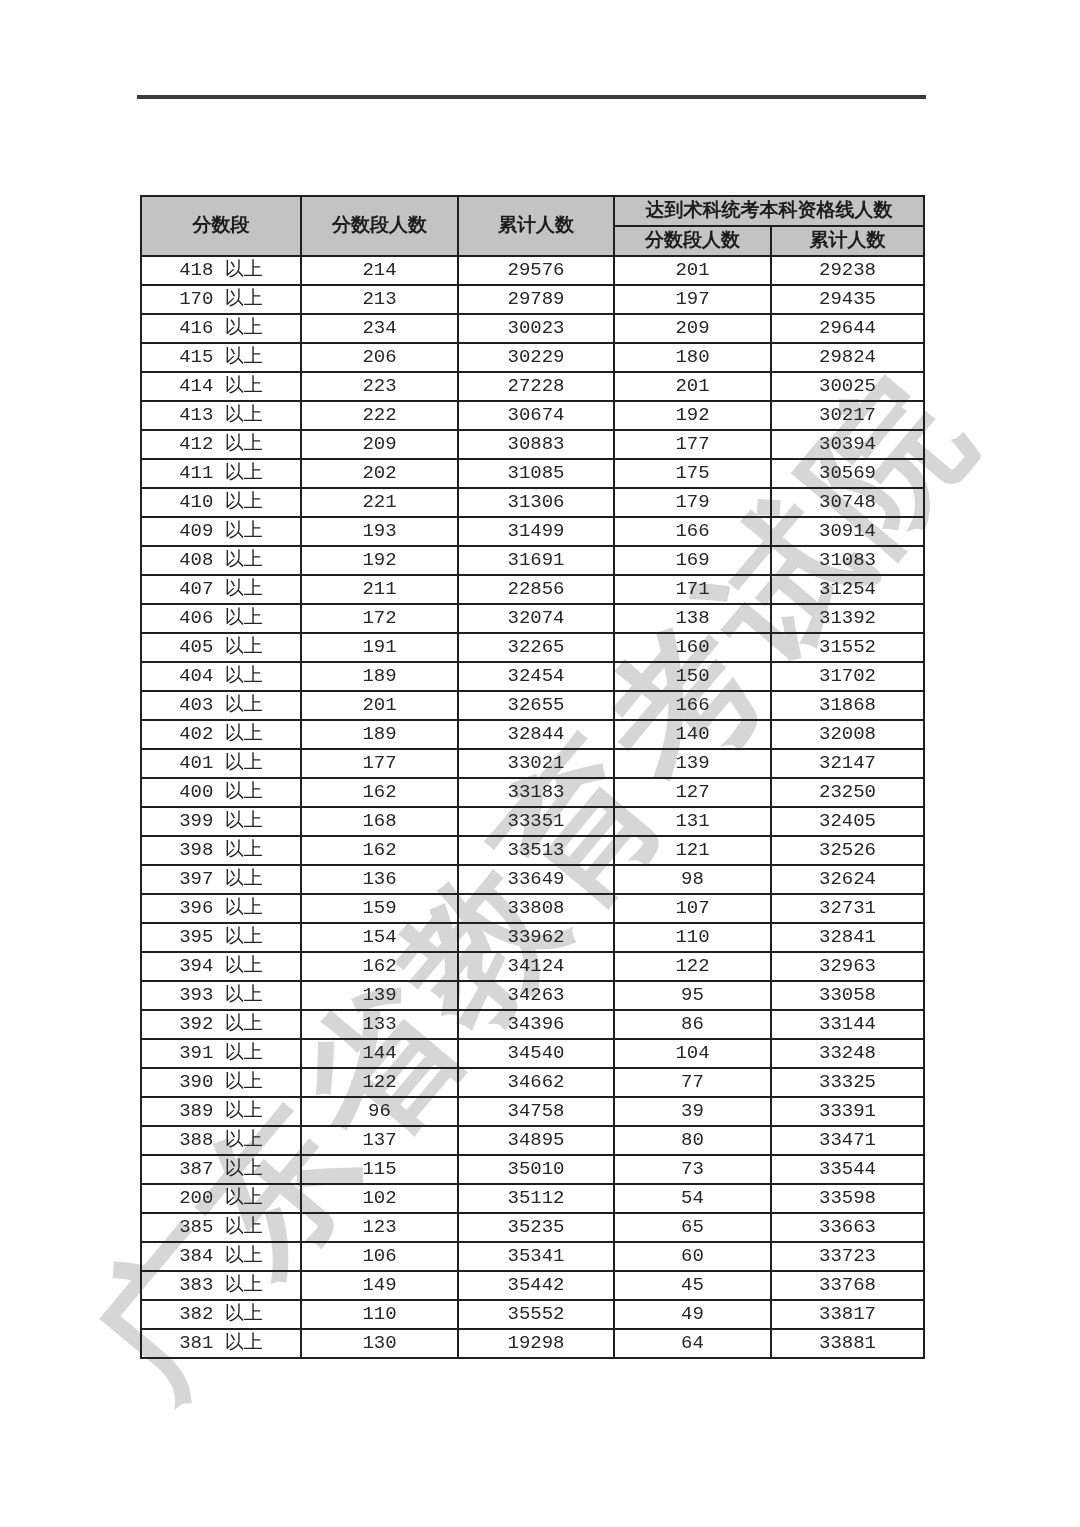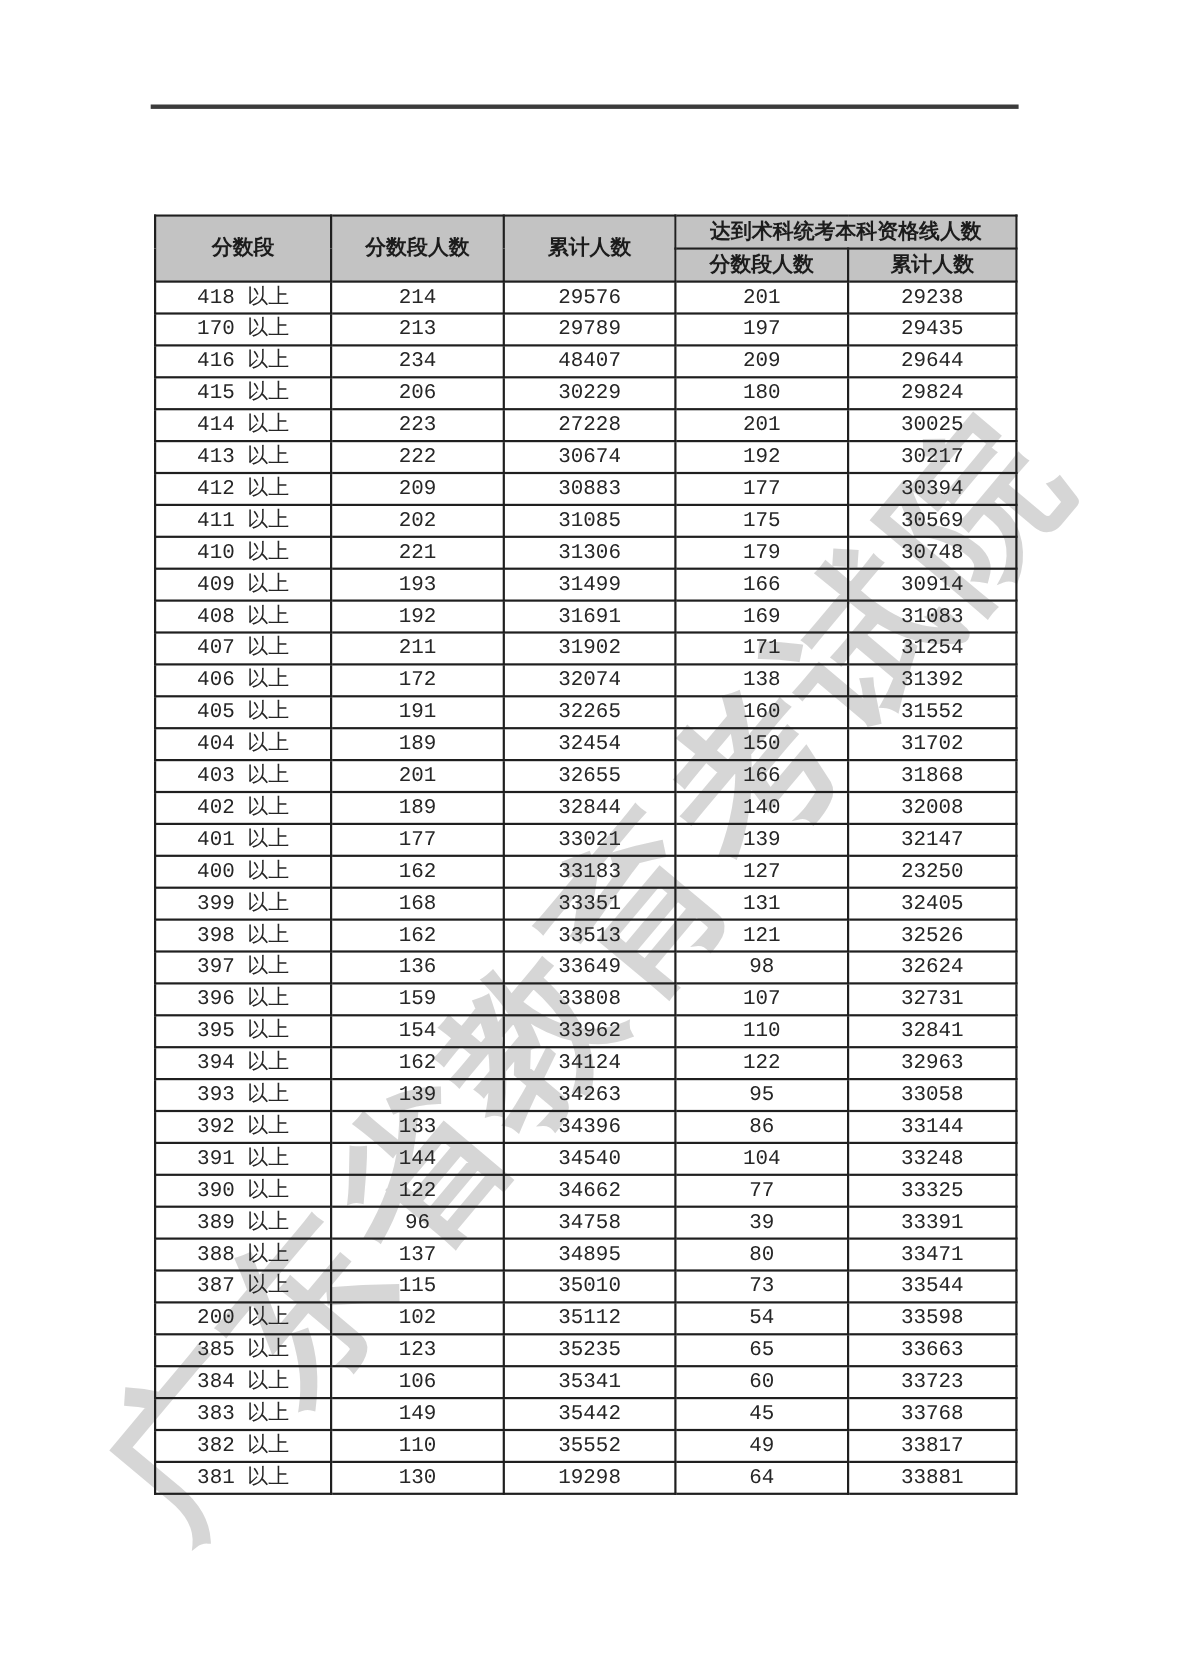--- a/index.html
+++ b/index.html
@@ -120,21 +120,21 @@
         <tr>
           <td>170 以上</td>
           <td>213</td>
           <td>29789</td>
           <td>197</td>
           <td>29435</td>
         </tr>
         <tr>
           <td>416 以上</td>
           <td>234</td>
-          <td>48407</td>
+          <td>30023</td>
           <td>209</td>
           <td>29644</td>
         </tr>
         <tr>
           <td>415 以上</td>
           <td>206</td>
           <td>30229</td>
           <td>180</td>
           <td>29824</td>
         </tr>
@@ -183,21 +183,21 @@
         <tr>
           <td>408 以上</td>
           <td>192</td>
           <td>31691</td>
           <td>169</td>
           <td>31083</td>
         </tr>
         <tr>
           <td>407 以上</td>
           <td>211</td>
-          <td>31902</td>
+          <td>22856</td>
           <td>171</td>
           <td>31254</td>
         </tr>
         <tr>
           <td>406 以上</td>
           <td>172</td>
           <td>32074</td>
           <td>138</td>
           <td>31392</td>
         </tr>

